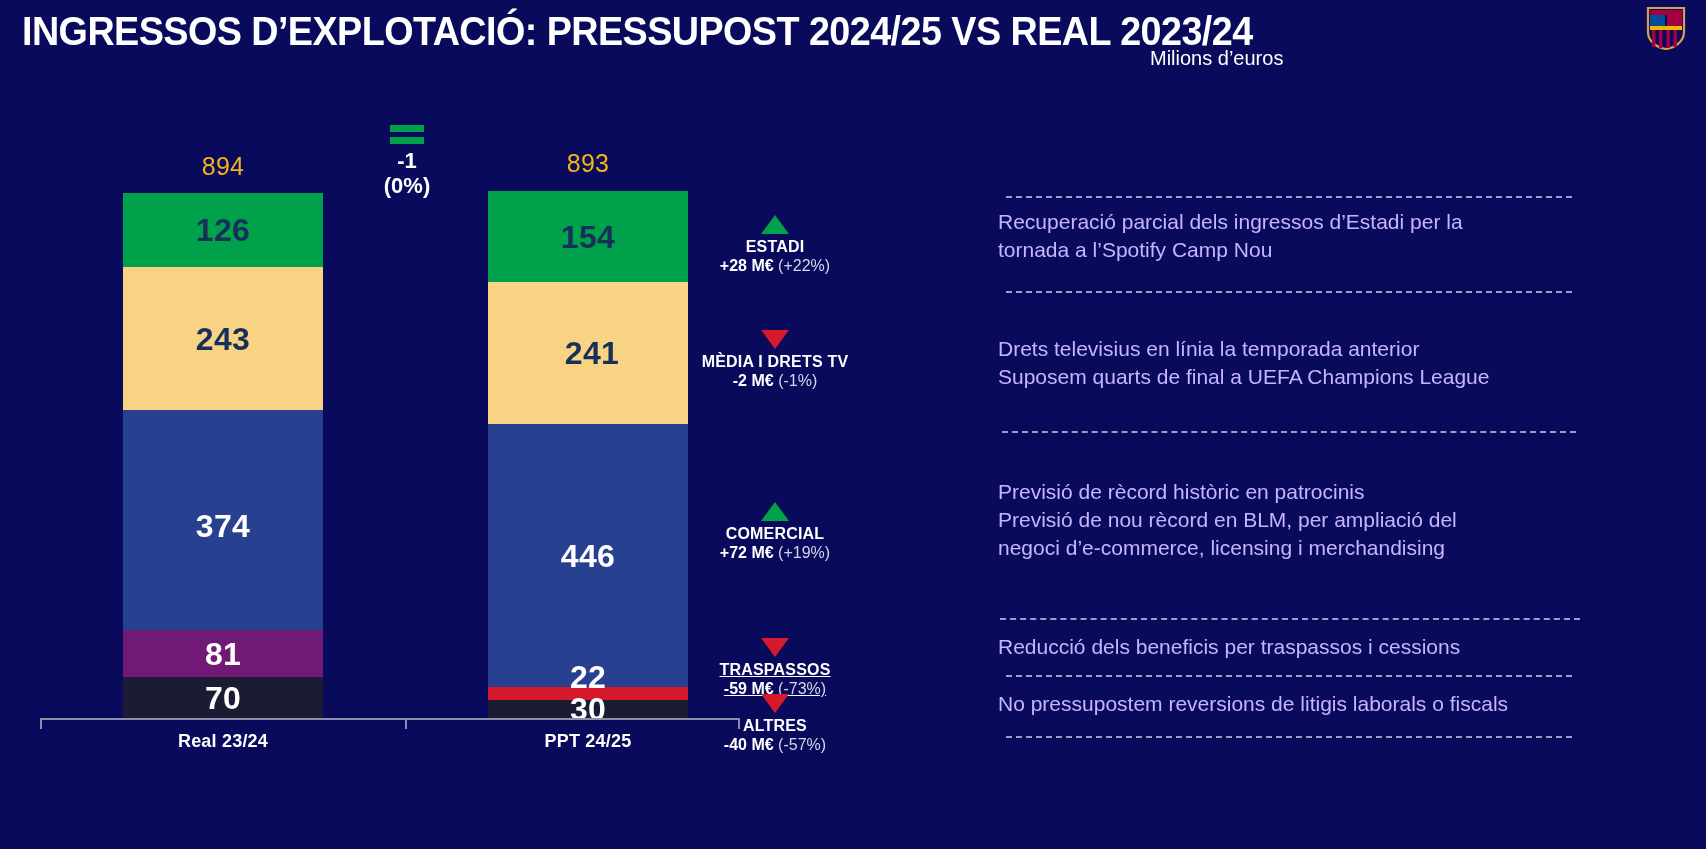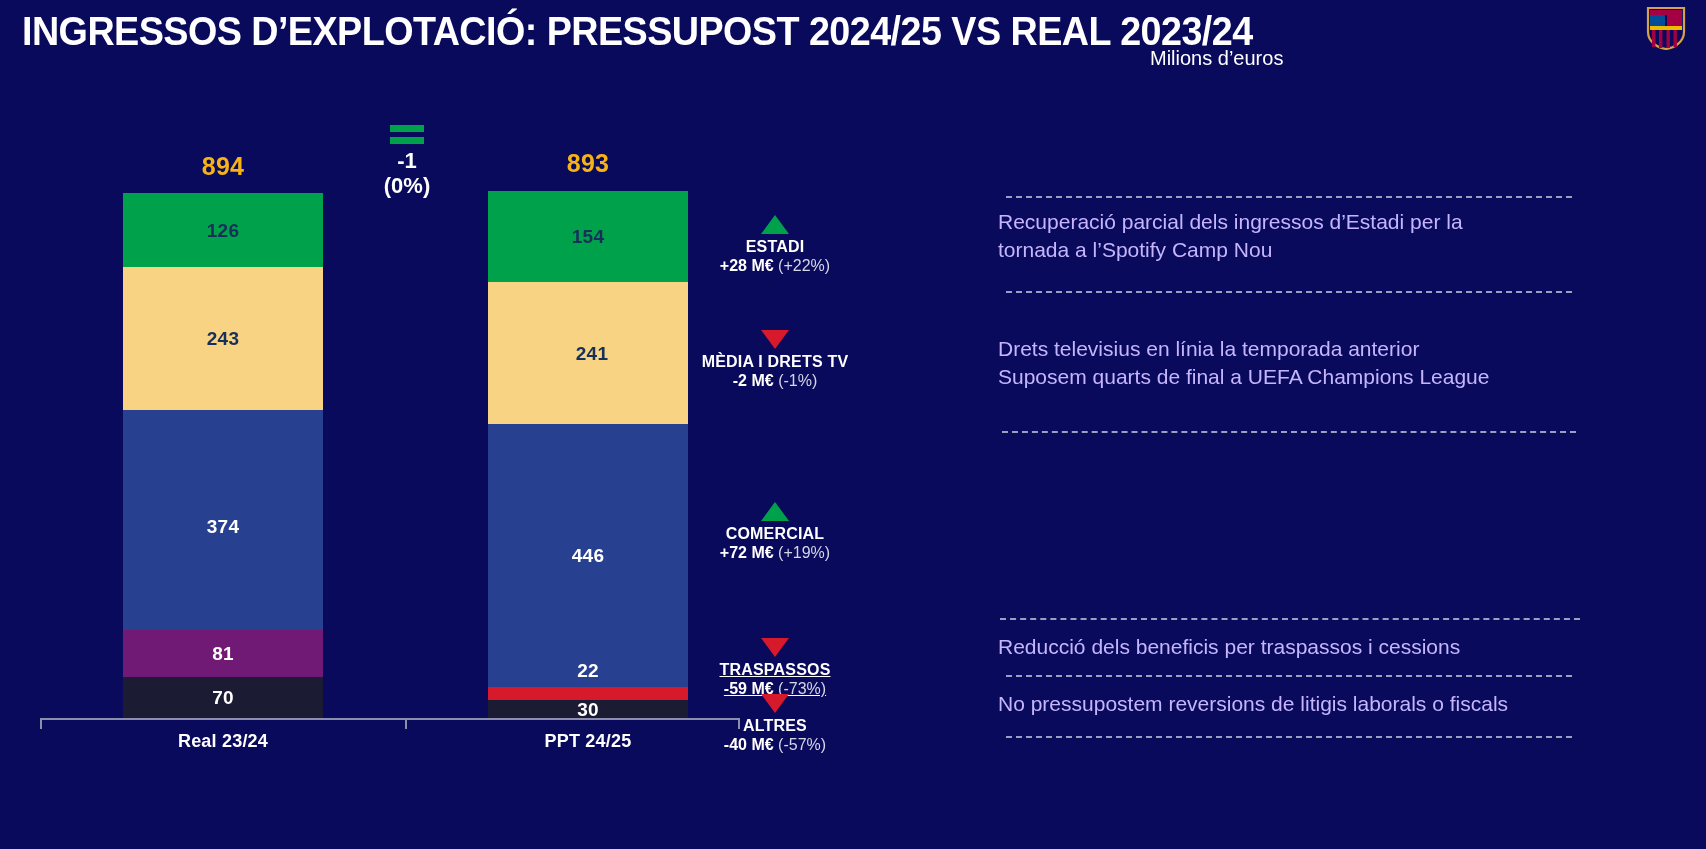--- a/index.html
+++ b/index.html
@@ -61,39 +61,39 @@
   }
 
   .bar-group { position: absolute; }
 
   .bar-total {
     position: absolute;
     width: 100%;
     text-align: center;
     color: #f5b316;
     font-size: 25px;
-    font-weight: 700;
+    font-weight: 400;
     letter-spacing: 0.3px;
   }
 
   .bar-stack {
     position: absolute;
     width: 100%;
   }
   .seg {
     position: absolute;
     left: 0;
     width: 100%;
     box-sizing: border-box;
     display: flex;
     align-items: center;
     justify-content: center;
   }
   .seg-label {
-    font-size: 19px;
+    font-size: 32px;
     font-weight: 700;
     letter-spacing: 0.3px;
     line-height: 1;
   }
   .seg-label.dark { color: #17305a; }
   .seg-label.light { color: #ffffff; }
   .seg-label.outside-up {
     position: absolute;
     top: -26px;
     left: 0;
@@ -356,20 +356,25 @@
 tornada a l’Spotify Camp Nou</div>
   </div>
   <div class="dash" style="top:201px; width:566px; left:16px;"></div>
 
   <div class="note" style="top:245px;">
     <div class="note-text">Drets televisius en línia la temporada anterior
 Suposem quarts de final a UEFA Champions League</div>
   </div>
   <div class="dash" style="top:341px; width:574px; left:12px;"></div>
 
+  <div class="note" style="top:388px;">
+    <div class="note-text">Previsió de rècord històric en patrocinis
+Previsió de nou rècord en BLM, per ampliació del
+negoci d’e-commerce, licensing i merchandising</div>
+  </div>
 
   <div class="dash" style="top:528px; width:580px; left:10px;"></div>
   <div class="note" style="top:543px;">
     <div class="note-text">Reducció dels beneficis per traspassos i cessions</div>
   </div>
   <div class="dash" style="top:585px; width:566px; left:16px;"></div>
 
   <div class="note" style="top:600px;">
     <div class="note-text">No pressupostem reversions de litigis laborals o fiscals</div>
   </div>

